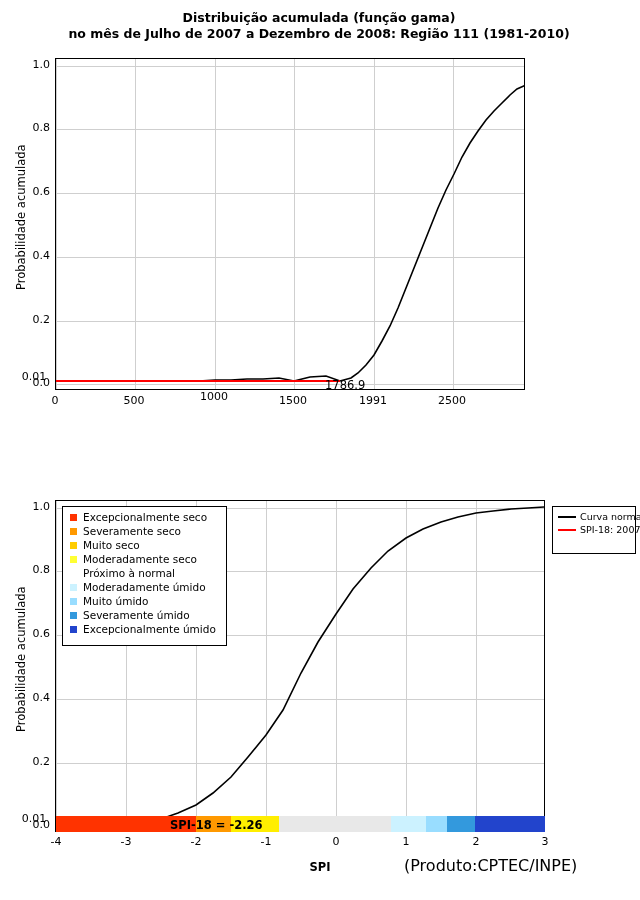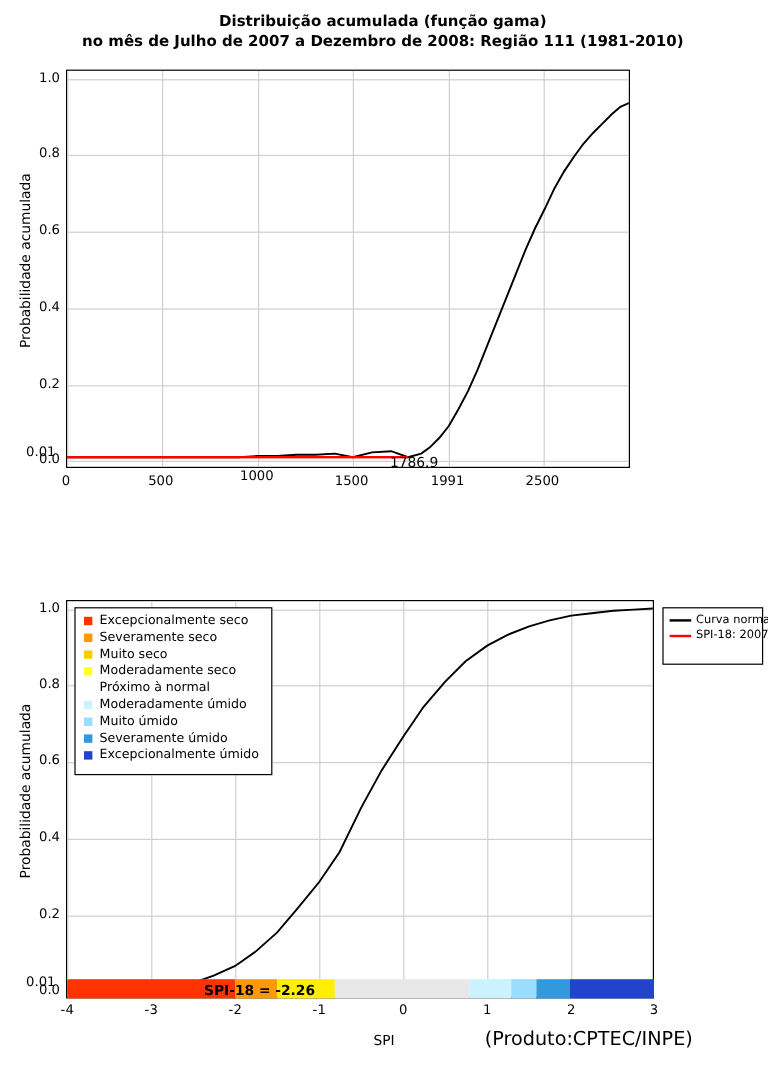--- a/index.html
+++ b/index.html
@@ -264,21 +264,21 @@
 
     <div class="xtick-label" style="left:56px; top:386px;">-4</div>
     <div class="xtick-label" style="left:126px; top:386px;">-3</div>
     <div class="xtick-label" style="left:196px; top:386px;">-2</div>
     <div class="xtick-label" style="left:266px; top:386px;">-1</div>
     <div class="xtick-label" style="left:336px; top:386px;">0</div>
     <div class="xtick-label" style="left:406px; top:386px;">1</div>
     <div class="xtick-label" style="left:476px; top:386px;">2</div>
     <div class="xtick-label" style="left:545px; top:386px;">3</div>
 
-    <div class="axis-label-x" style="top:410px;">SPI</div>
+    <div class="axis-label-x" style="top:410px;font-weight:bold;">SPI</div>
     <div class="axis-label-y" style="left:14px; top:282px;">Probabilidade acumulada</div>
 
     <div class="legend-box" style="left:62px; top:56px; width:165px; height:140px;">
       <div class="legend-row">
         <span class="legend-swatch" style="background:#ff3300;"></span>
         <span>Excepcionalmente seco</span>
       </div>
       <div class="legend-row">
         <span class="legend-swatch" style="background:#ff9900;"></span>
         <span>Severamente seco</span>

